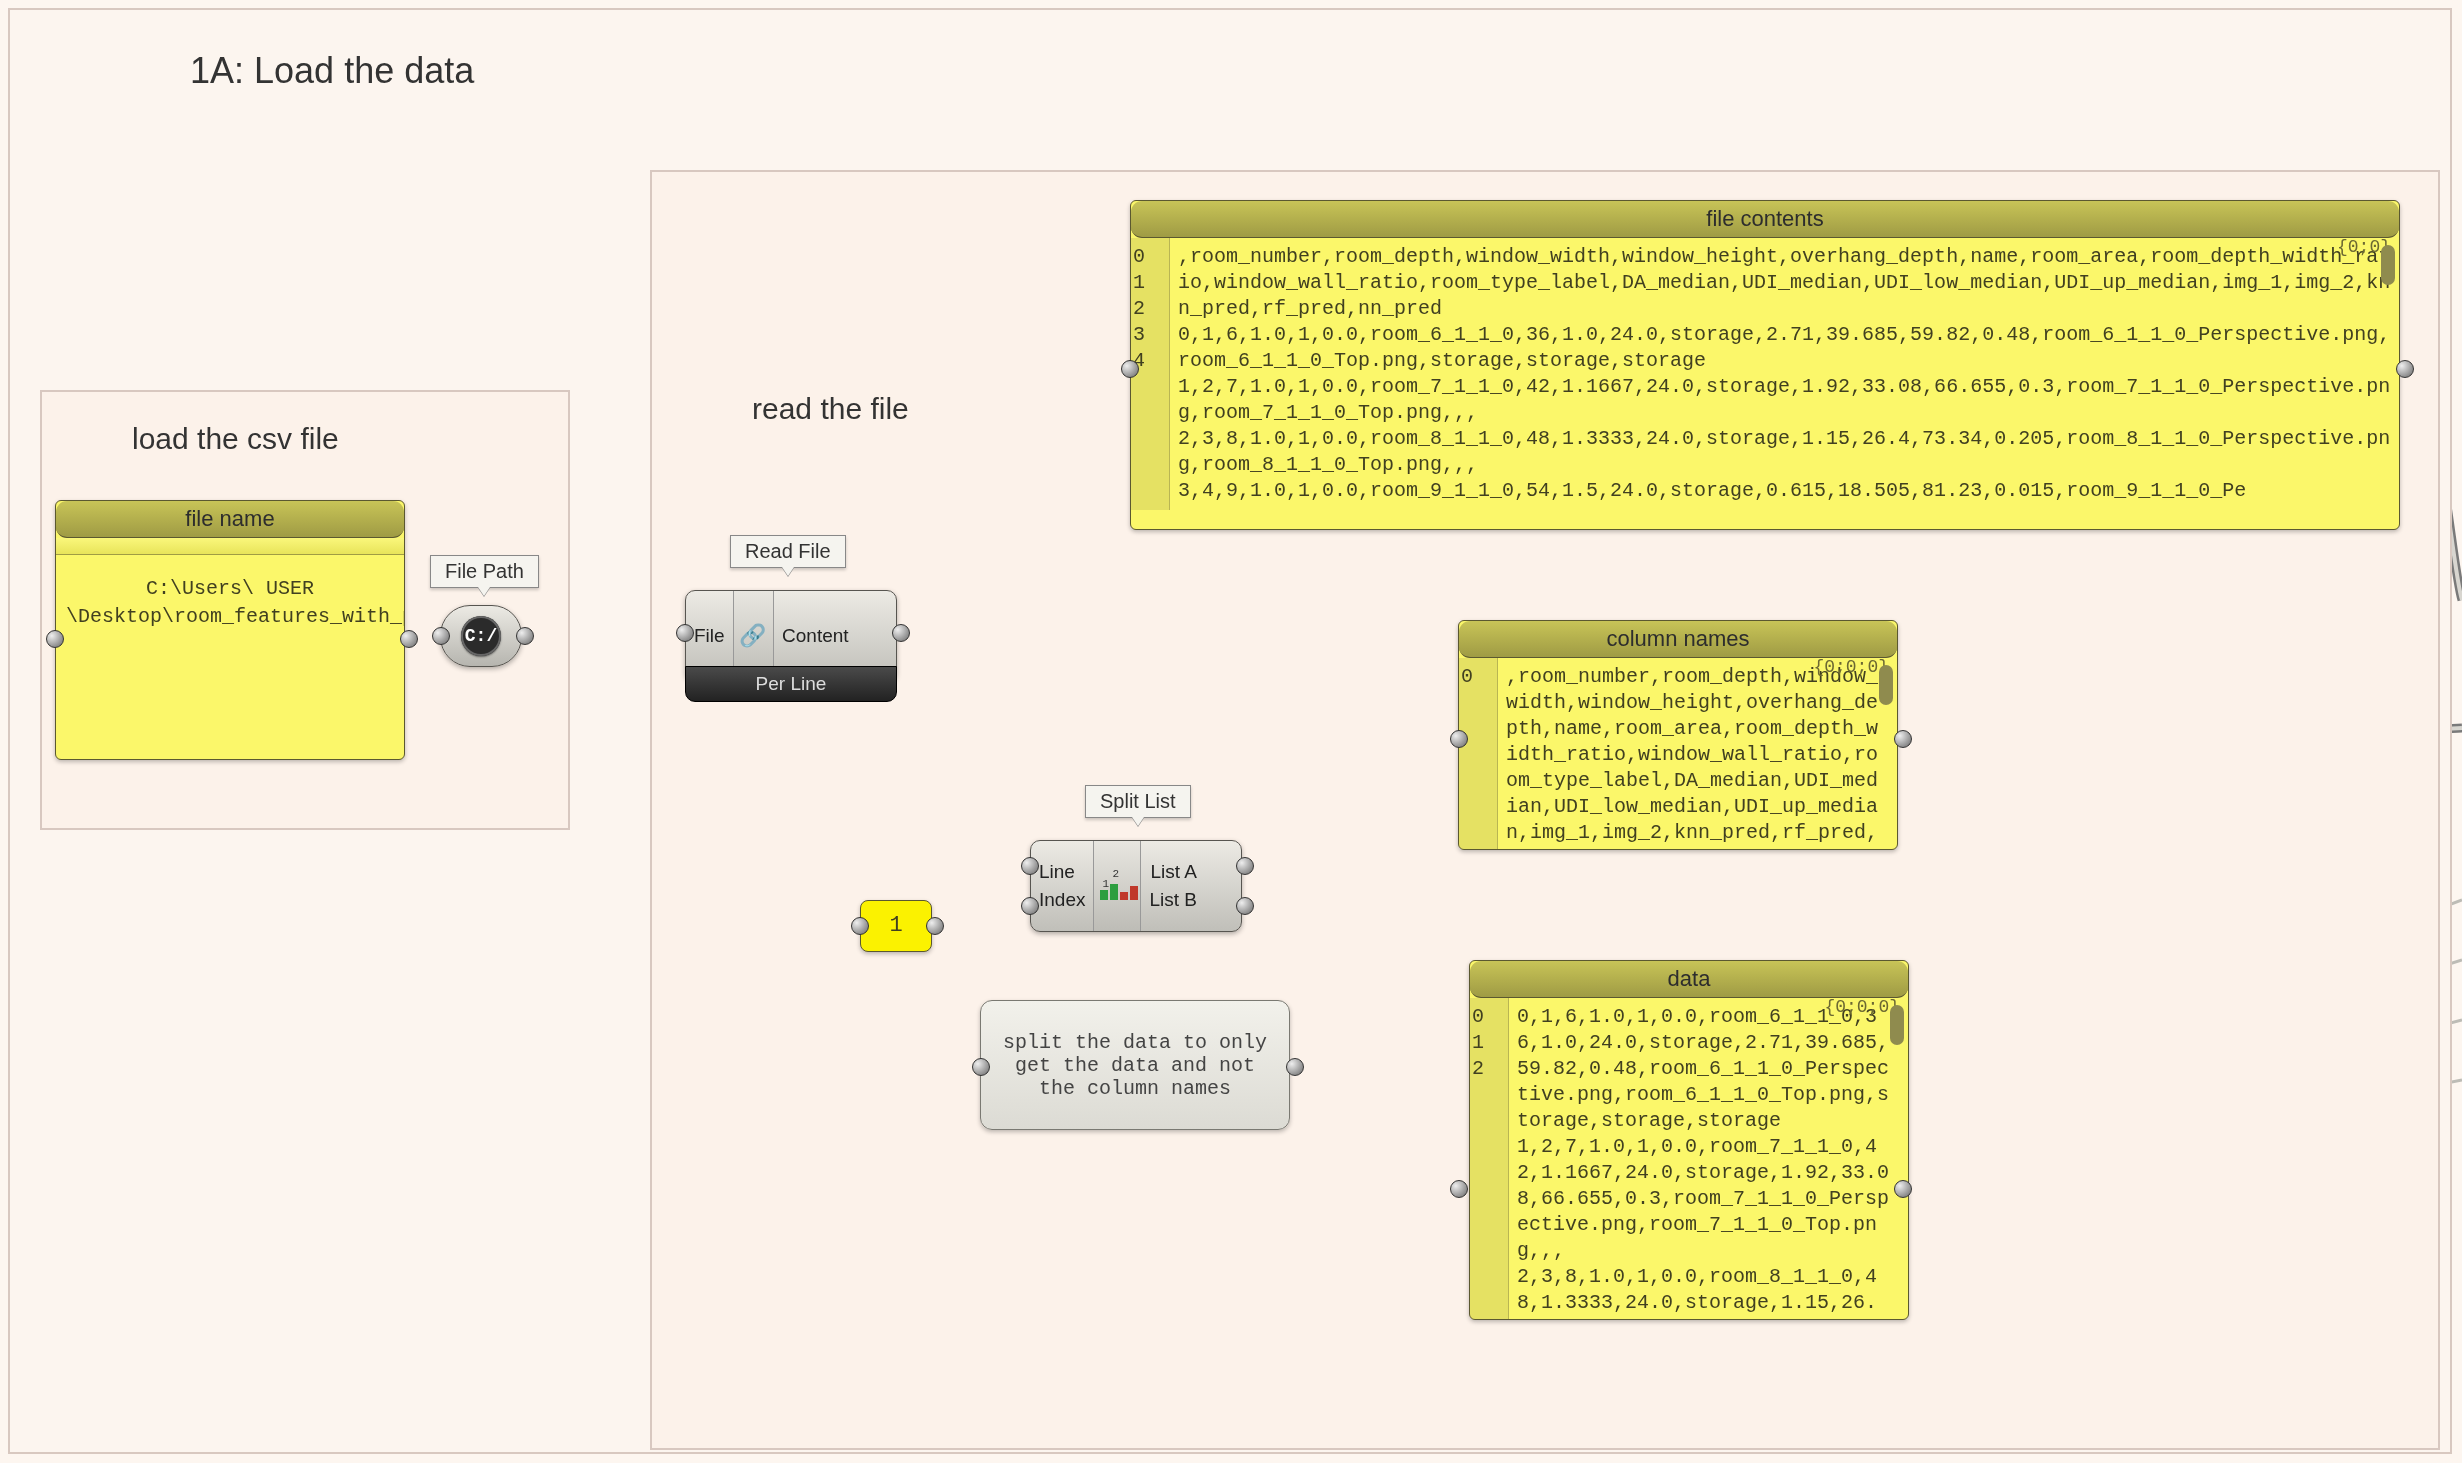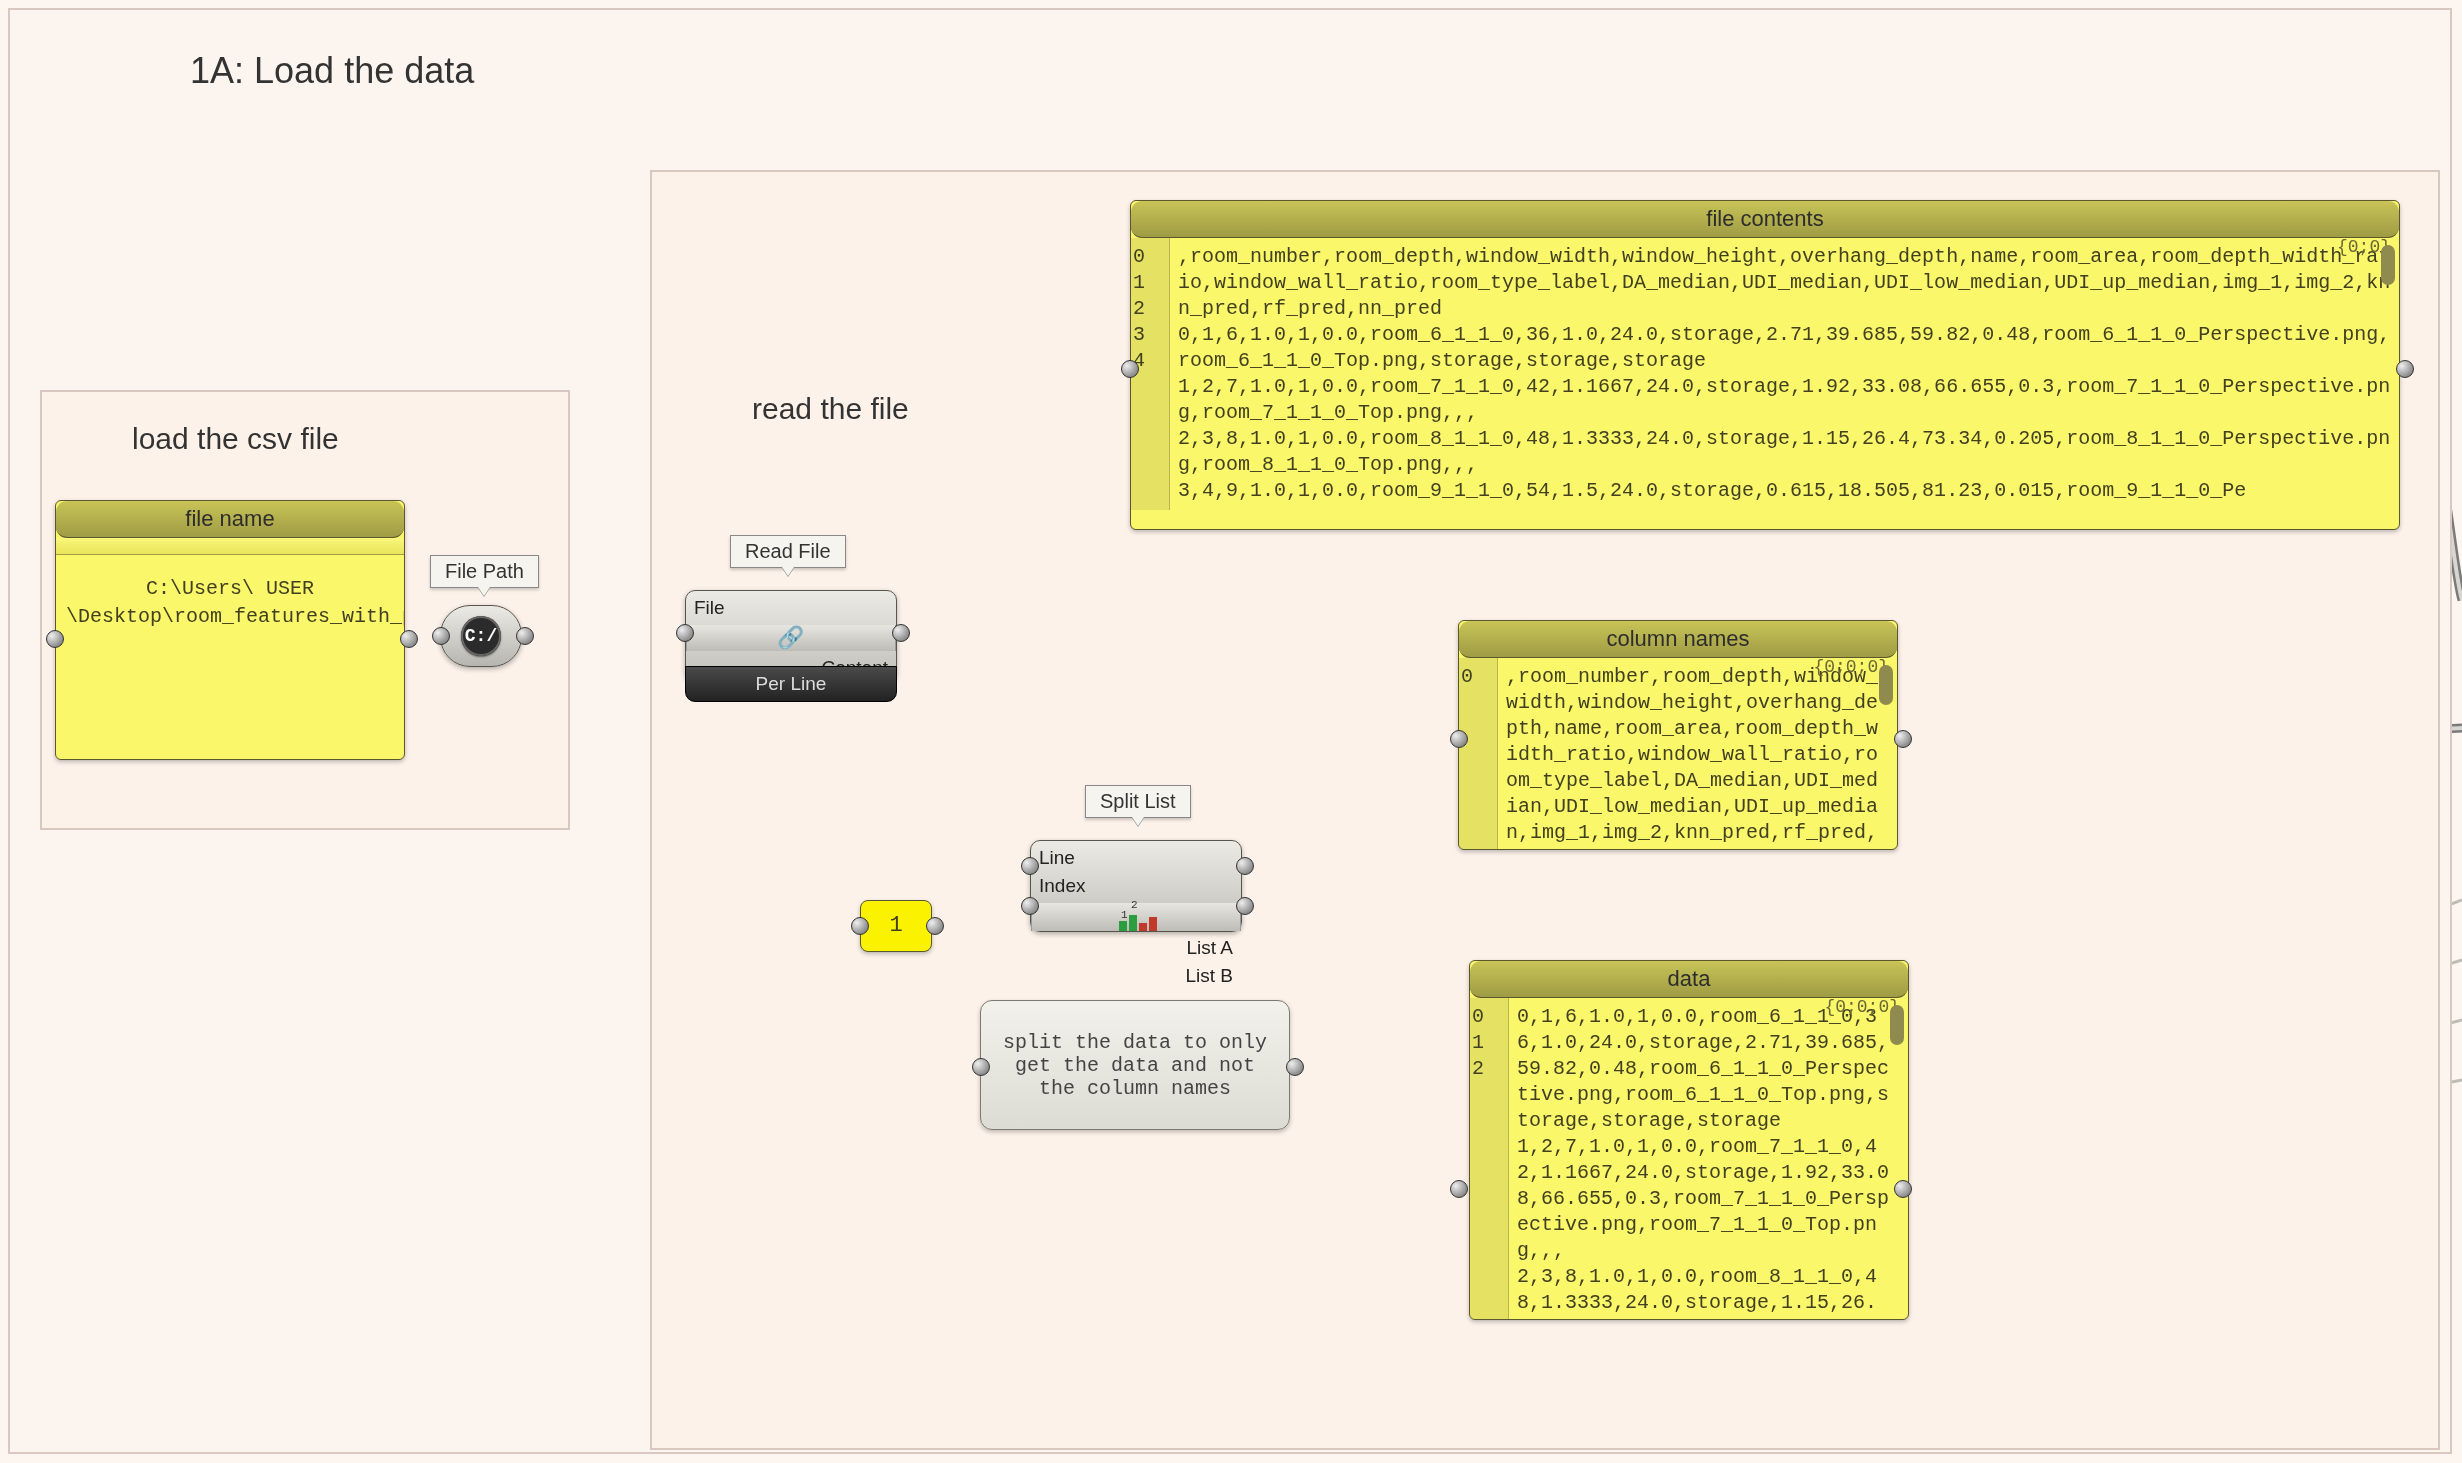--- a/index.html
+++ b/index.html
@@ -133,21 +133,20 @@
     display:flex;
     flex-direction:column;
     justify-content:center;
     gap:6px;
     padding:6px 8px;
   }
   .component-inner{
     display:flex;
     align-items:stretch;
     height:100%;
-    flex-direction:column;
   }
   .center-cell{
     flex:0 0 auto;
     background: linear-gradient(to bottom, #e8e6e0, #bdbcb6);
     border-left:1px solid #999;
     border-right:1px solid #999;
     display:flex;
     align-items:center;
     justify-content:center;
     padding:0 6px;

